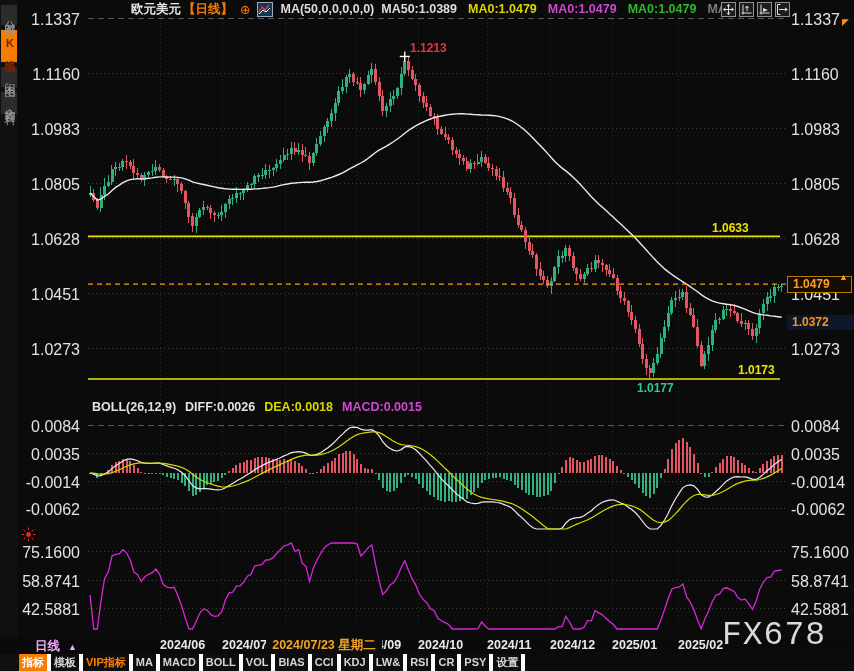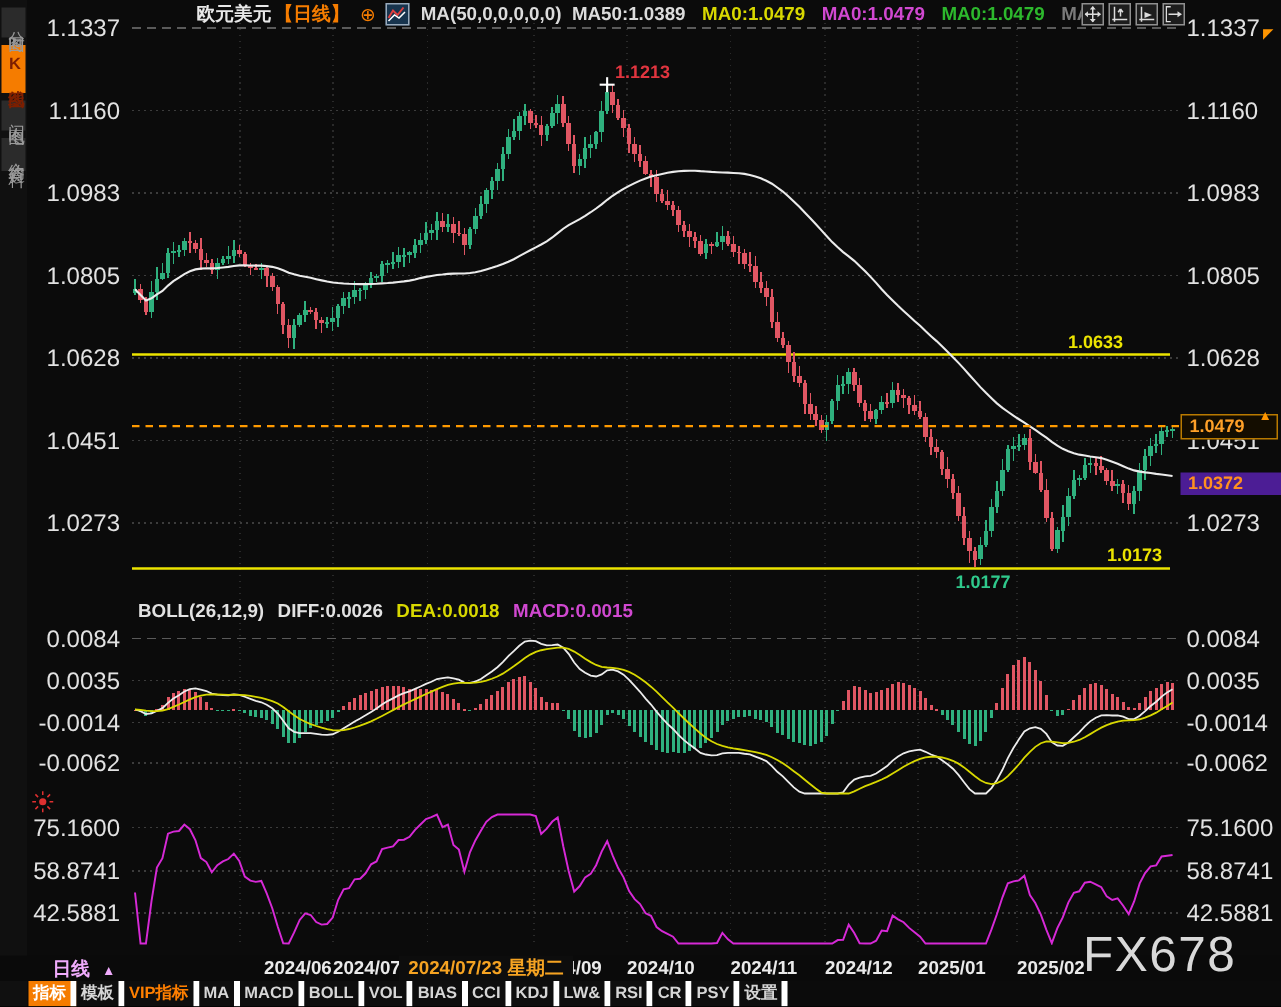--- a/index.html
+++ b/index.html
@@ -21,39 +21,39 @@
   .wicon{width:13px;height:13px;border:1px solid #8f8f8f;background:#1d1d1d;display:flex;
          align-items:center;justify-content:center;cursor:pointer;}
   
   .lbl{position:absolute;font-size:16px;color:#e2e2e2;white-space:nowrap;}
   .axis-l{left:22px;width:58px;text-align:right;}
   .axis-r{left:791px;text-align:left;}
   .ann{position:absolute;font-size:12px;font-weight:bold;white-space:nowrap;}
   #curbox{position:absolute;left:787px;top:276px;width:58px;height:15px;border:1px solid #b97a00;
           background:#140d00;color:#ffa028;font-size:12px;font-weight:bold;text-align:left;
           padding:0 0 0 5px;line-height:15px;}
-  #prevbox{position:absolute;left:787px;top:315px;width:63px;height:15px;background:#4c1d95;
+  #prevbox{position:absolute;left:787px;top:315px;width:63px;height:15px;background:#0f172a;
           color:#ff9020;font-size:12px;font-weight:bold;padding:0 0 0 5px;line-height:15px;}
   .mk{position:absolute;color:#ff9500;font-size:9px;}
   
   .ind-hdr{position:absolute;left:92px;display:flex;gap:9px;font-size:12.5px;font-weight:bold;white-space:nowrap;}
   
   #xrow{position:absolute;left:0;top:637px;width:854px;height:17px;background:#0a0a0a;}
   .xlabel{position:absolute;top:1px;font-size:12.5px;font-weight:bold;color:#eaeaea;}
   #xhl{position:absolute;left:266px;top:0;width:116px;height:17px;background:#0d0d0d;
        color:#f5a322;font-size:12.5px;font-weight:bold;line-height:17px;text-align:center;z-index:5;}
   #period{position:absolute;left:35px;top:1px;color:#f0abfc;font-size:12.5px;font-weight:bold;cursor:pointer;}
   #period .arr{font-size:9px;margin-left:8px;}
   
   #toolbar{position:absolute;left:19px;top:654px;height:17px;display:flex;}
   .tb{height:17px;line-height:17px;padding:0 3px;border-right:4px solid #ffffff;color:#d6d6d6;
       font-size:11px;background:#0e0e0e;cursor:pointer;font-weight:bold;}
   .tb.active{background:#f57c00;color:#fff;}
   .tb.vip{color:#ff7f00;}
-  #wm{position:absolute;left:722px;top:617px;font-size:33px;color:#d9d9d9;letter-spacing:1px;}
+  #wm{position:absolute;left:722px;top:617px;font-size:33px;color:#d9d9d9;letter-spacing:1px;font-family:Liberation Mono, monospace;}
   #burst{position:absolute;left:21px;top:527px;cursor:pointer;}
   #chart{position:absolute;left:88px;top:0;}
 </style>
 </head>
 <body>
 
 <div id="app">
 
   <div id="sidebar">
       <div class="side-tab">分时图</div>
@@ -790,21 +790,21 @@
         <g stroke="#e03030">
           <path d="M7.5 0.5v2.5M7.5 12v2.5M0.5 7.5h2.5M12 7.5h2.5M2.6 2.6l1.8 1.8M10.6 10.6l1.8 1.8M12.4 2.6l-1.8 1.8M4.4 10.6l-1.8 1.8"></path>
         </g>
         <circle cx="7.5" cy="7.5" r="2.4" fill="#e03030"></circle>
       </svg>
   </span>
 
   <div id="xrow">
     <span id="period"><span>日线</span><span class="arr">▲</span></span>
     <span id="xhl">2024/07/23 星期二</span>
-  <span class="xlabel" style="left: 176px;">2024/06</span>
+  <span class="xlabel" style="left: 160px;">2024/06</span>
       <span class="xlabel" style="left: 222px;">2024/07</span>
       <span class="xlabel" style="left: 285px;">2024/08</span>
       <span class="xlabel" style="left: 356px;">2024/09</span>
       <span class="xlabel" style="left: 418px;">2024/10</span>
       <span class="xlabel" style="left: 487px;">2024/11</span>
       <span class="xlabel" style="left: 550px;">2024/12</span>
       <span class="xlabel" style="left: 612px;">2025/01</span>
       <span class="xlabel" style="left: 678px;">2025/02</span>
     </div>
 

